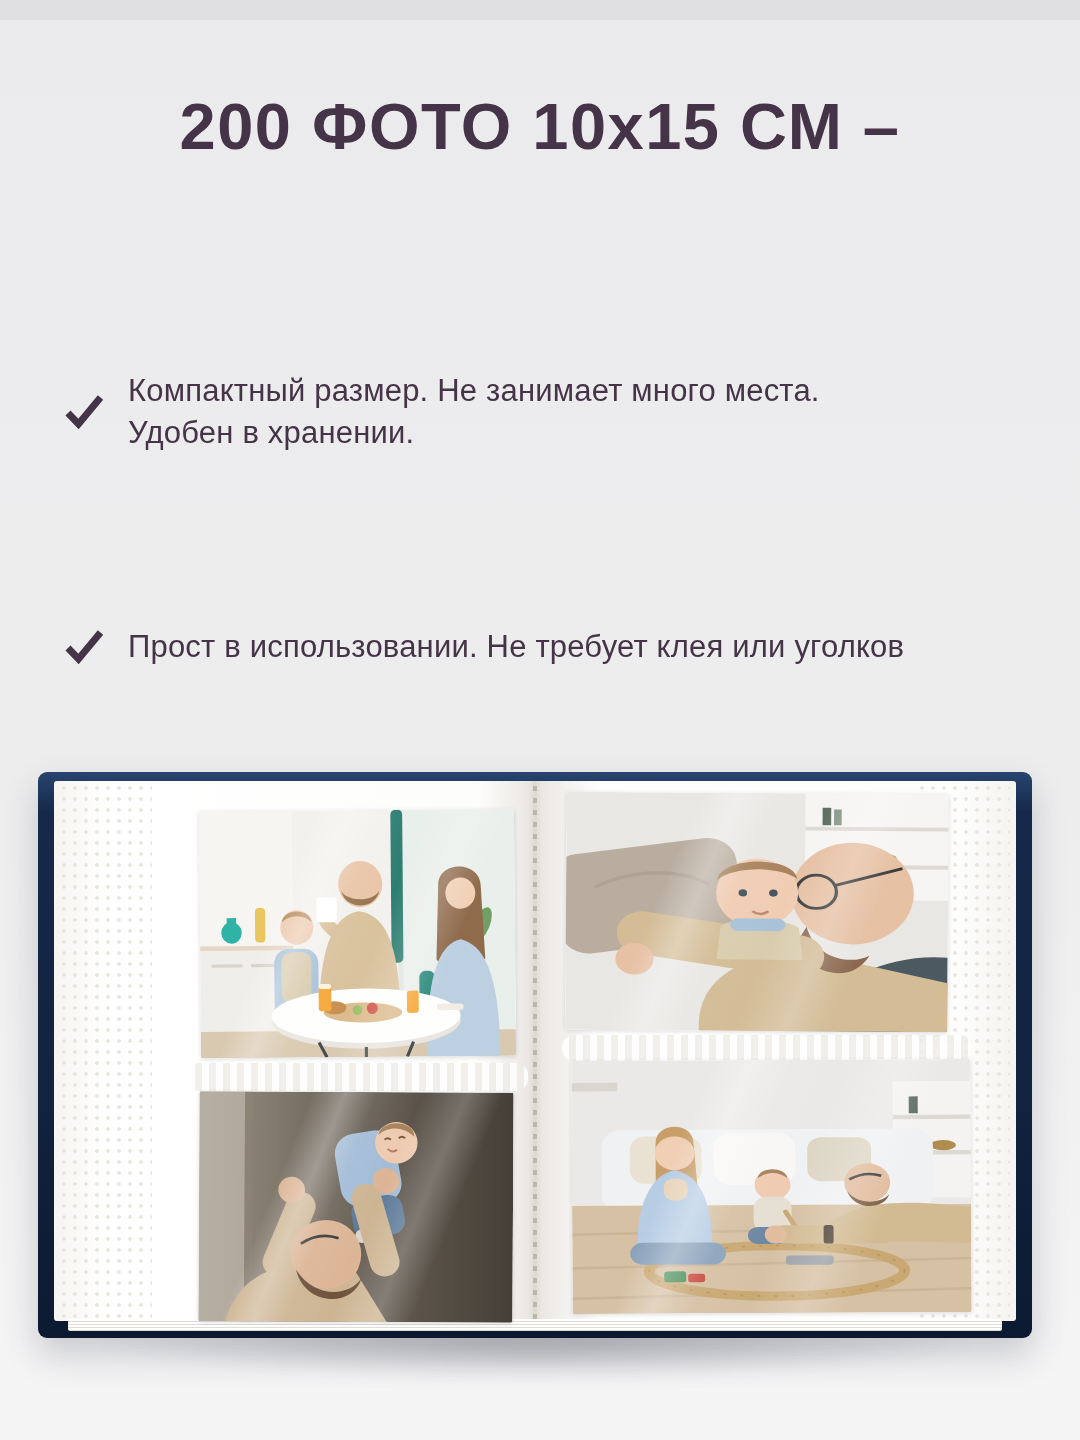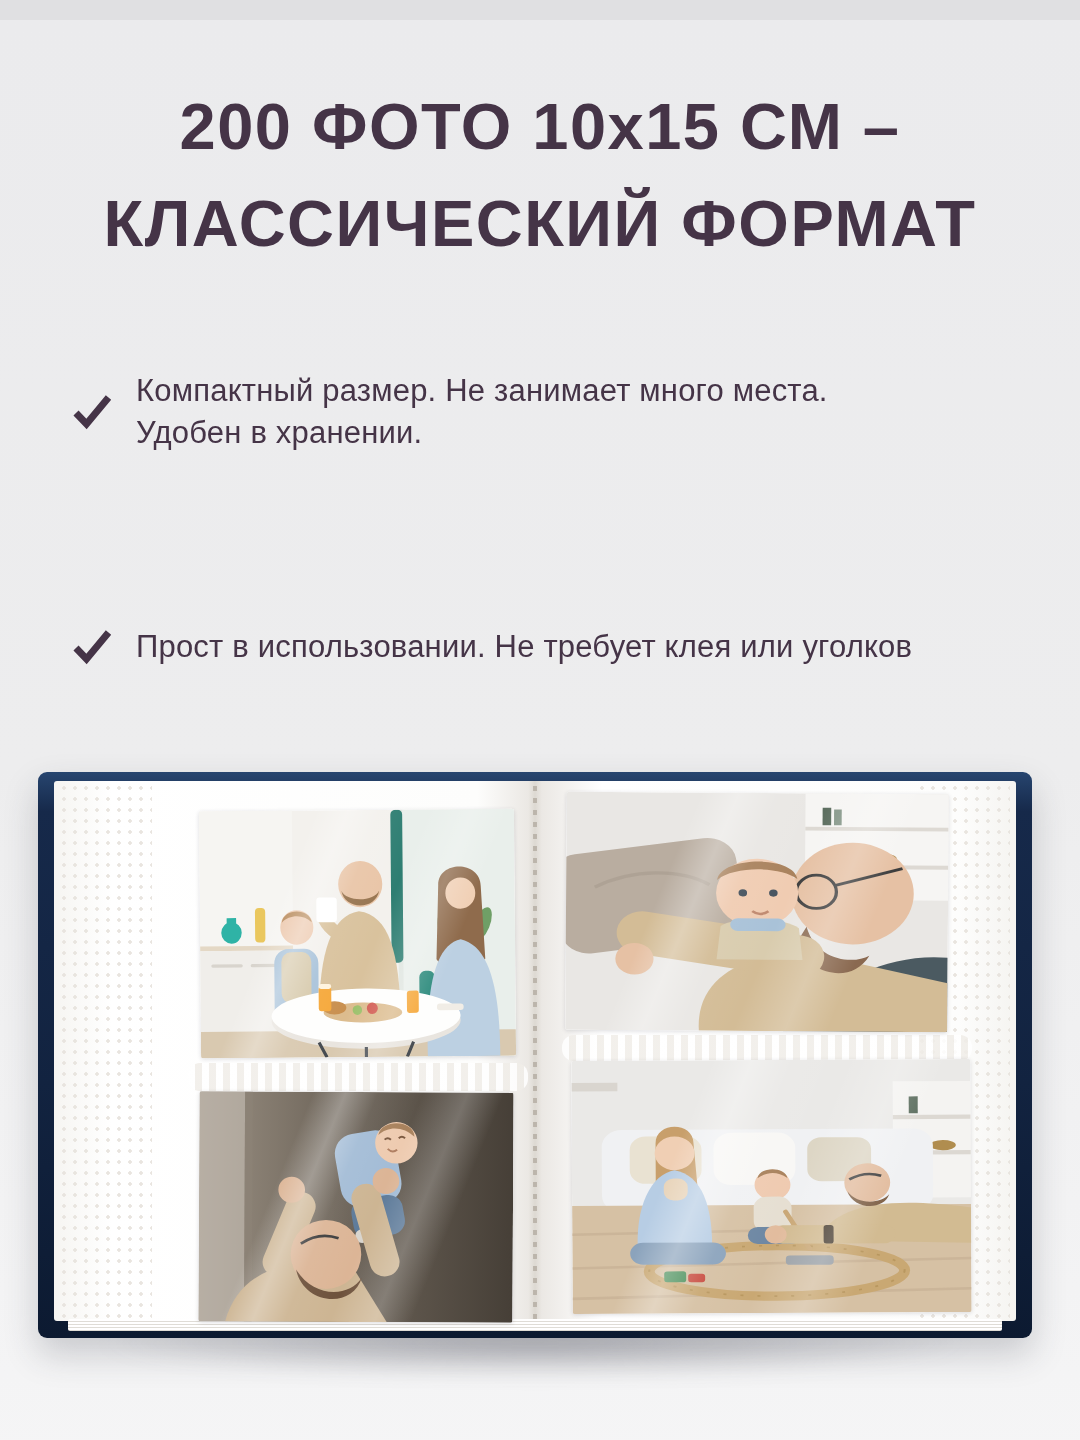--- a/index.html
+++ b/index.html
@@ -5,21 +5,21 @@
   html,body{margin:0;padding:0;background:#e0e0e2;}
   .root{position:relative;width:1080px;height:1440px;overflow:hidden;
         background:linear-gradient(180deg,#ebebed 0%,#ededee 52%,#f5f5f6 100%);
         font-family:"Liberation Sans",sans-serif;margin-top:20px;}
 
   
   .headline{position:absolute;top:58px;left:0;width:1080px;text-align:center;
             color:#453447;font-weight:700;font-size:65px;line-height:97px;letter-spacing:1.5px;}
 
   
-  .features{position:absolute;left:72px;top:350px;width:960px;height:330px;}
+  .features{position:absolute;left:64px;top:350px;width:960px;height:330px;}
   .feature{position:absolute;left:0;display:flex;align-items:center;}
   .f0{top:0px}.f1{top:144px}.f2{top:256px}
   .check{width:40px;height:36px;flex:0 0 40px;margin-right:24px;}
   .ftext{color:#453447;font-size:31px;line-height:42px;letter-spacing:.2px;
          white-space:pre-line;max-width:880px;}
 
   
   .album{position:absolute;left:38px;top:752px;width:994px;height:566px;}
   .album-shadow{position:absolute;left:50px;right:50px;bottom:-40px;height:70px;
         background:radial-gradient(ellipse at center,rgba(70,70,82,.32) 0%,rgba(70,70,82,0) 70%);
@@ -55,21 +55,20 @@
   .p3{left:161px;top:320px;width:314px;height:230px;transform:rotate(.3deg);}
   .p4{left:534px;top:288px;width:399px;height:253px;transform:rotate(-.3deg);}
 </style>
 </head>
 <body>
 
 <div class="root">
 
   <div class="headline">
     <div>200 ФОТО 10x15 СМ –</div>
-    <div>КЛАССИЧЕСКИЙ ФОРМАТ</div>
   </div>
 
   <div class="features">
     <div class="feature f0">
       <svg class="check" viewBox="0 0 40 36">
         <path d="M4 19 L14.5 30 L36.5 3.5" fill="none" stroke="#453447" stroke-width="7"></path>
       </svg>
       <span class="ftext">Компактный размер. Не занимает много места.
 Удобен в хранении.</span>
     </div>

